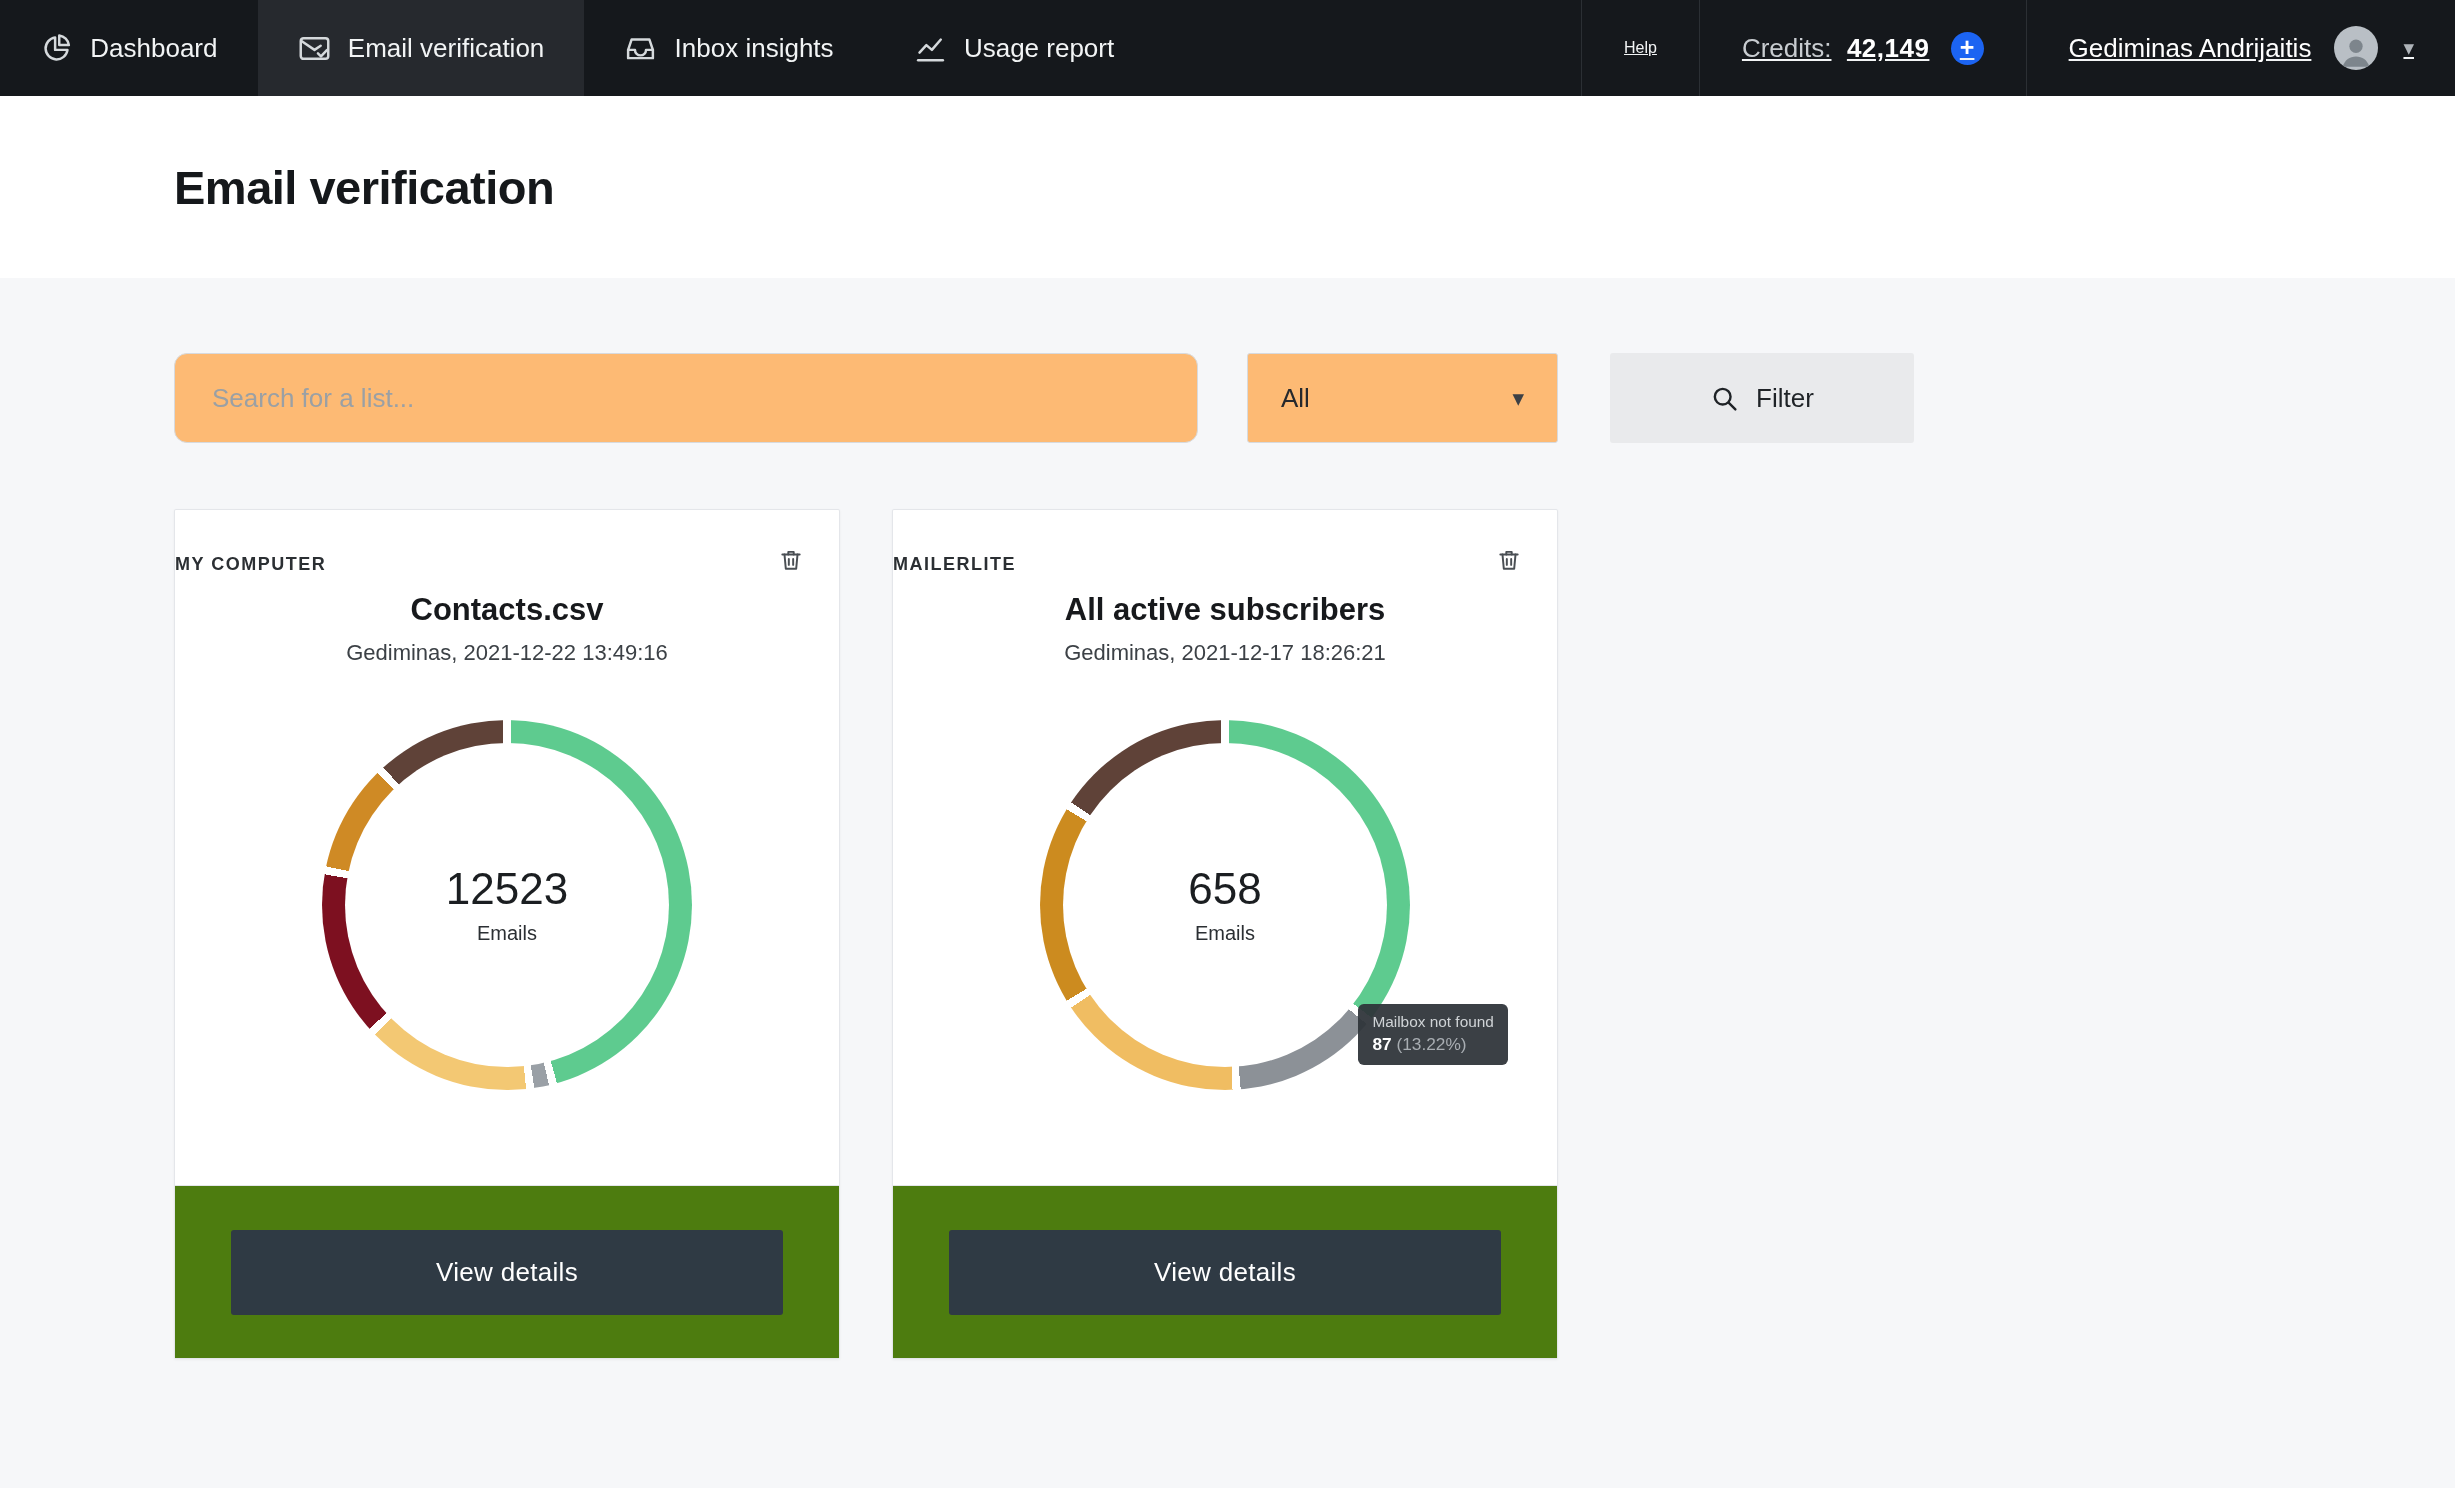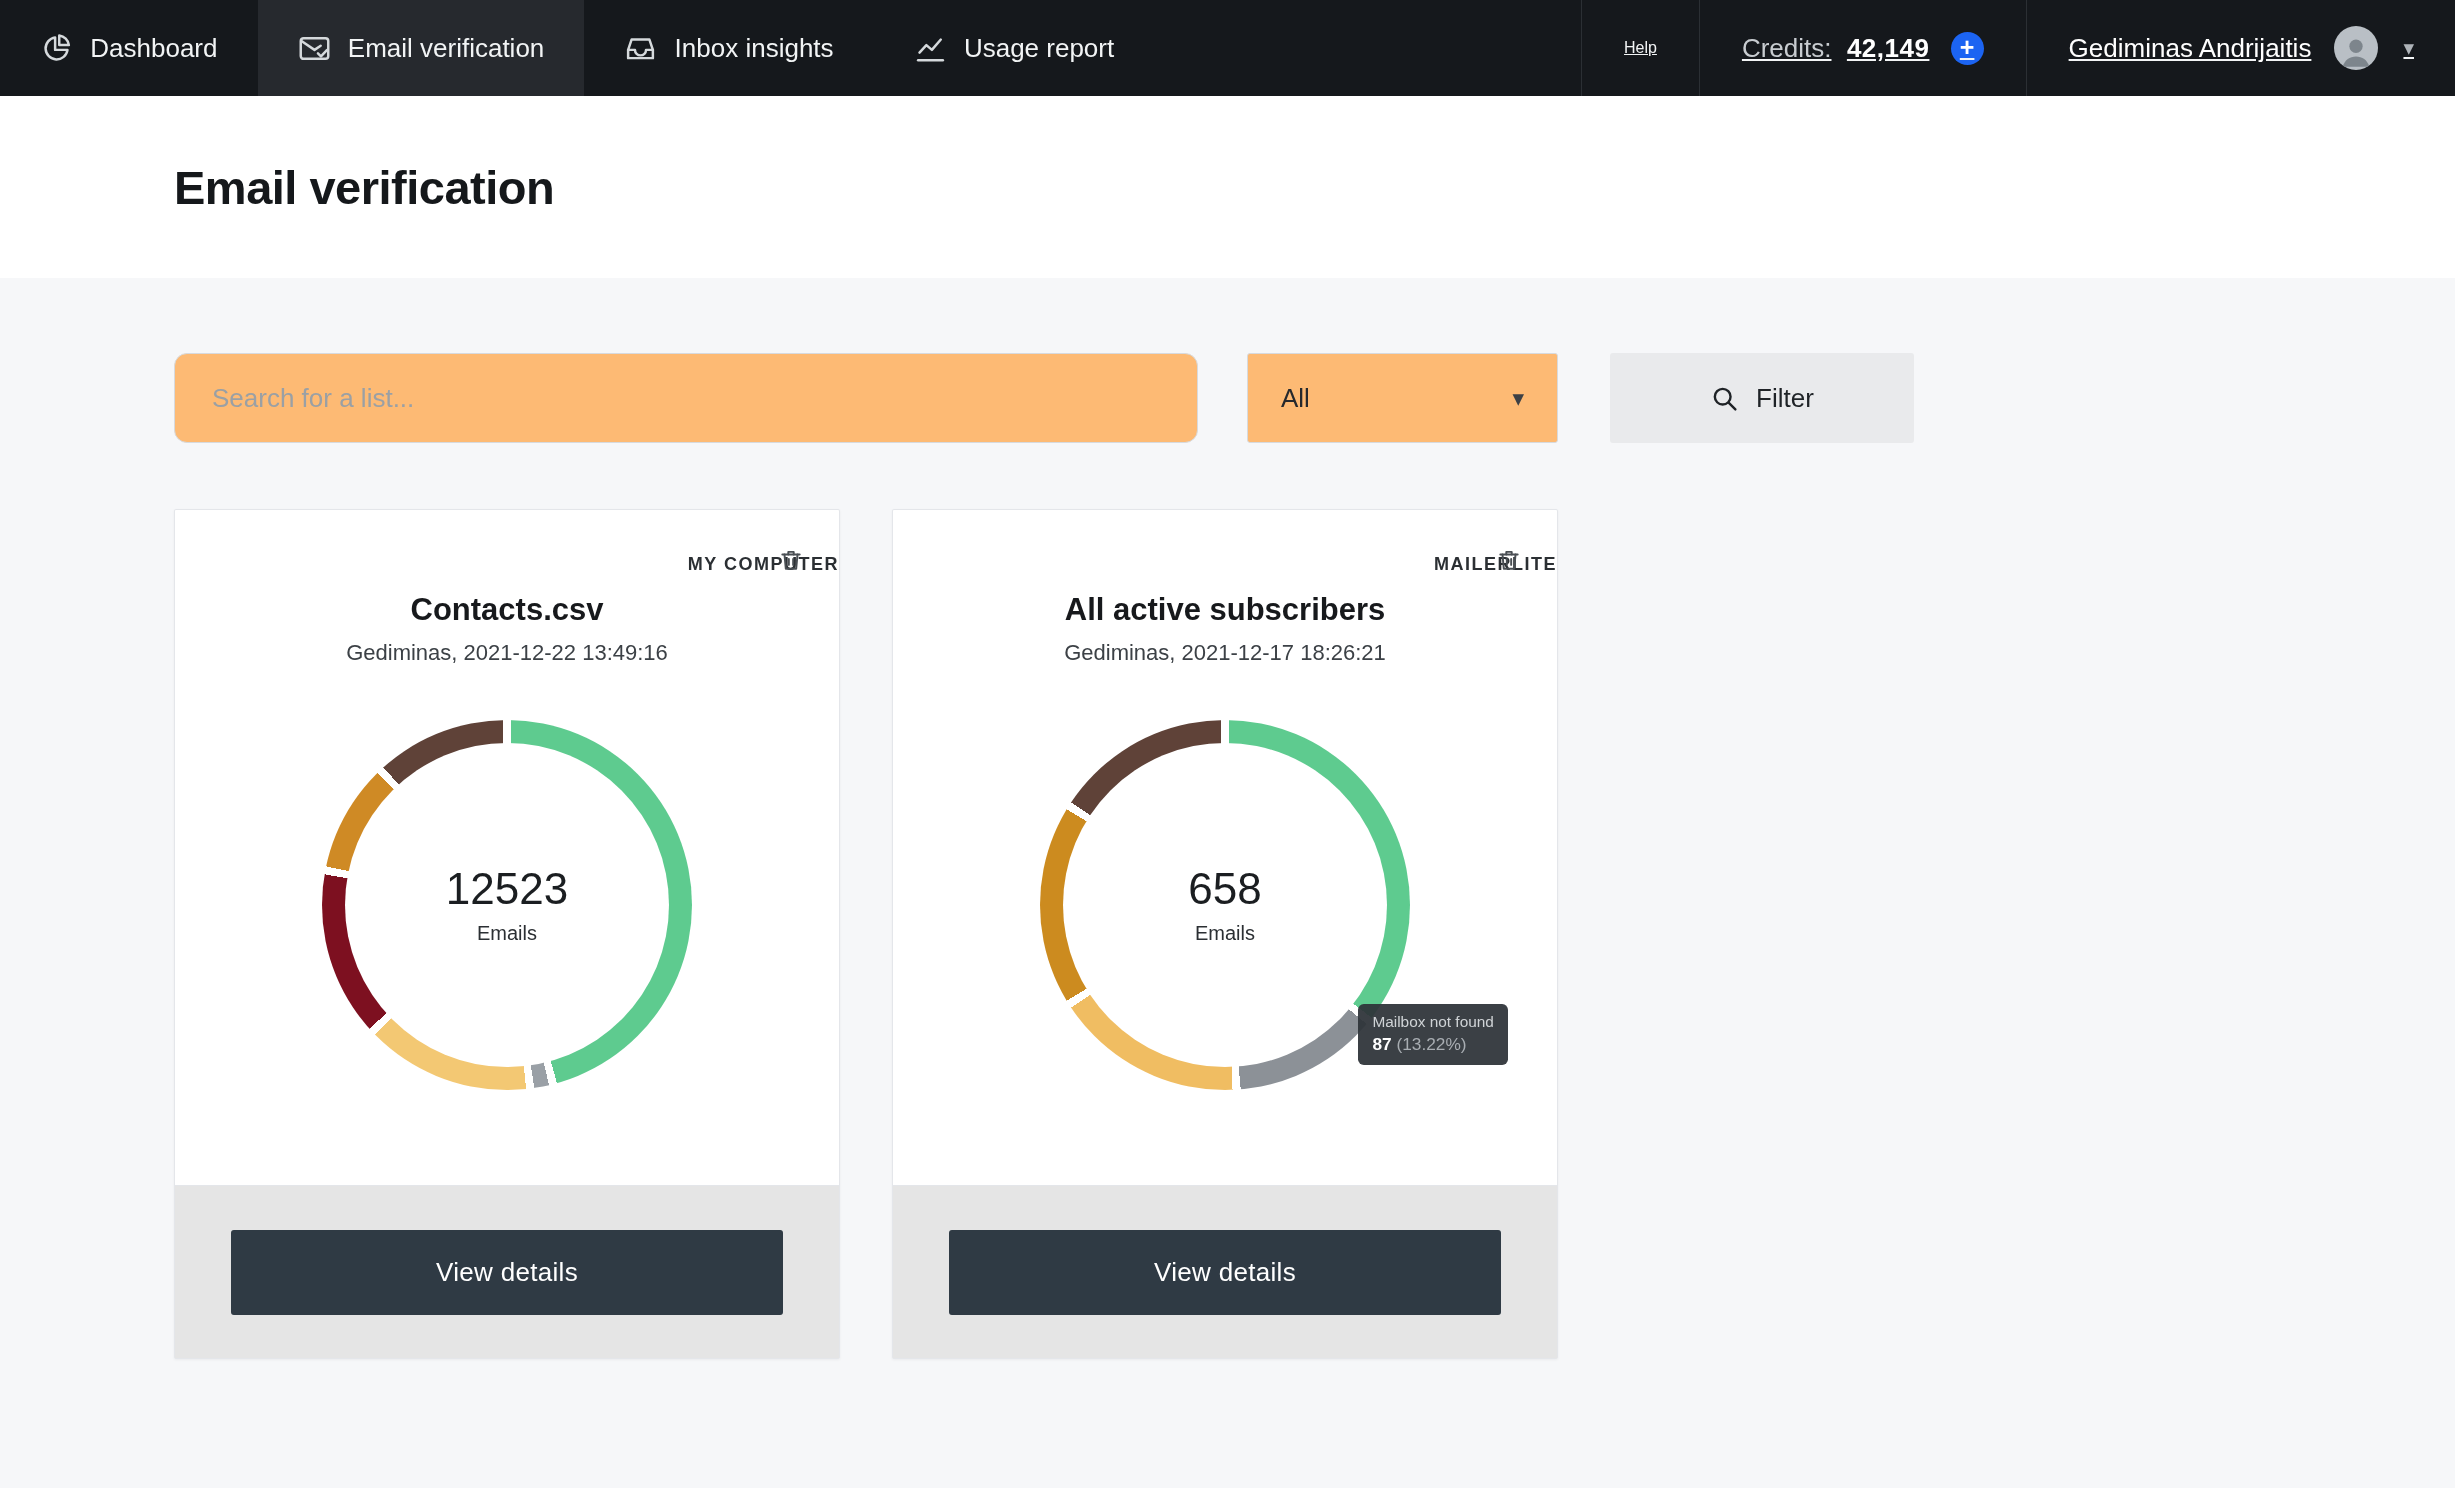--- a/index.html
+++ b/index.html
@@ -51,40 +51,40 @@
                 gap:17px; font-size:26px; color:#1f2327; font-family:inherit; cursor:pointer; }
   .filter-btn svg { width:29px; height:29px; stroke:#1f2327; stroke-width:2; fill:none; stroke-linecap:round; }
 
   
   .cards { display:flex; gap:52px; margin-top:66px; }
   .card { width:666px; background:#ffffff; border:1px solid #e4e6ea; border-radius:1.9px;
           box-shadow:0 1px 2.9px rgba(20,24,28,0.05); }
   .card-body { position:relative; height:675px; padding-top:44px; }
   .trash { position:absolute; top:37px; right:35px; cursor:pointer; }
   .trash svg { width:26px; height:26px; stroke:#4a4f54; stroke-width:1.8; fill:none; stroke-linecap:round; stroke-linejoin:round; }
-  .card-source { text-align:right; font-size:18px; font-weight:700; letter-spacing:1.5px; color:#2b2f33; }
+  .card-source { text-align:left; font-size:18px; font-weight:700; letter-spacing:1.5px; color:#2b2f33; }
   .card-title { text-align:center; font-size:31px; font-weight:700; color:#17191c; margin-top:17.3px; }
   .card-meta { text-align:center; font-size:22px; color:#3c4146; margin-top:11.5px; }
 
   .chart-wrap { position:relative; width:370px; height:370px; margin:54px auto 0; }
   .donut { width:370px; height:370px; border-radius:50%; position:relative; cursor:pointer; }
   .donut::after { content:""; position:absolute; inset:23px; background:#ffffff; border-radius:50%; }
   .donut-center { position:absolute; inset:0; display:flex; flex-direction:column;
                   align-items:center; justify-content:center; pointer-events:none; z-index:2; }
   .donut-value { font-size:44px; color:#1b1e21; }
   .donut-label { font-size:20px; color:#2b2f33; margin-top:7.7px; }
 
   .tooltip { position:absolute; left:318px; top:284px; background:rgba(47,52,57,0.94);
              border-radius:5.8px; padding:9.6px 14.4px; z-index:3; white-space:nowrap; }
   .tooltip-line1 { font-size:15.4px; color:#cfd3d6; }
   .tooltip-line2 { margin-top:2.9px; font-size:17.3px; }
   .tooltip-num { color:#ffffff; font-weight:700; }
   .tooltip-pct { color:#a8adb2; }
 
-  .card-footer { height:173px; background:#e5e5e5; border-top:1px solid #e4e6ea;
+  .card-footer { height:173px; background:#4d7c0f; border-top:1px solid #e4e6ea;
                  display:flex; align-items:center; justify-content:center; }
   .details-btn { width:552px; height:85px; background:#2f3a44; border:none; border-radius:2.9px;
                  color:#ffffff; font-size:26px; letter-spacing:0.3px; font-family:inherit; cursor:pointer; }
 </style>
 </head>
 <body>
 
 <div class="topnav">
   <div class="nav-left">
     <div class="nav-item">

